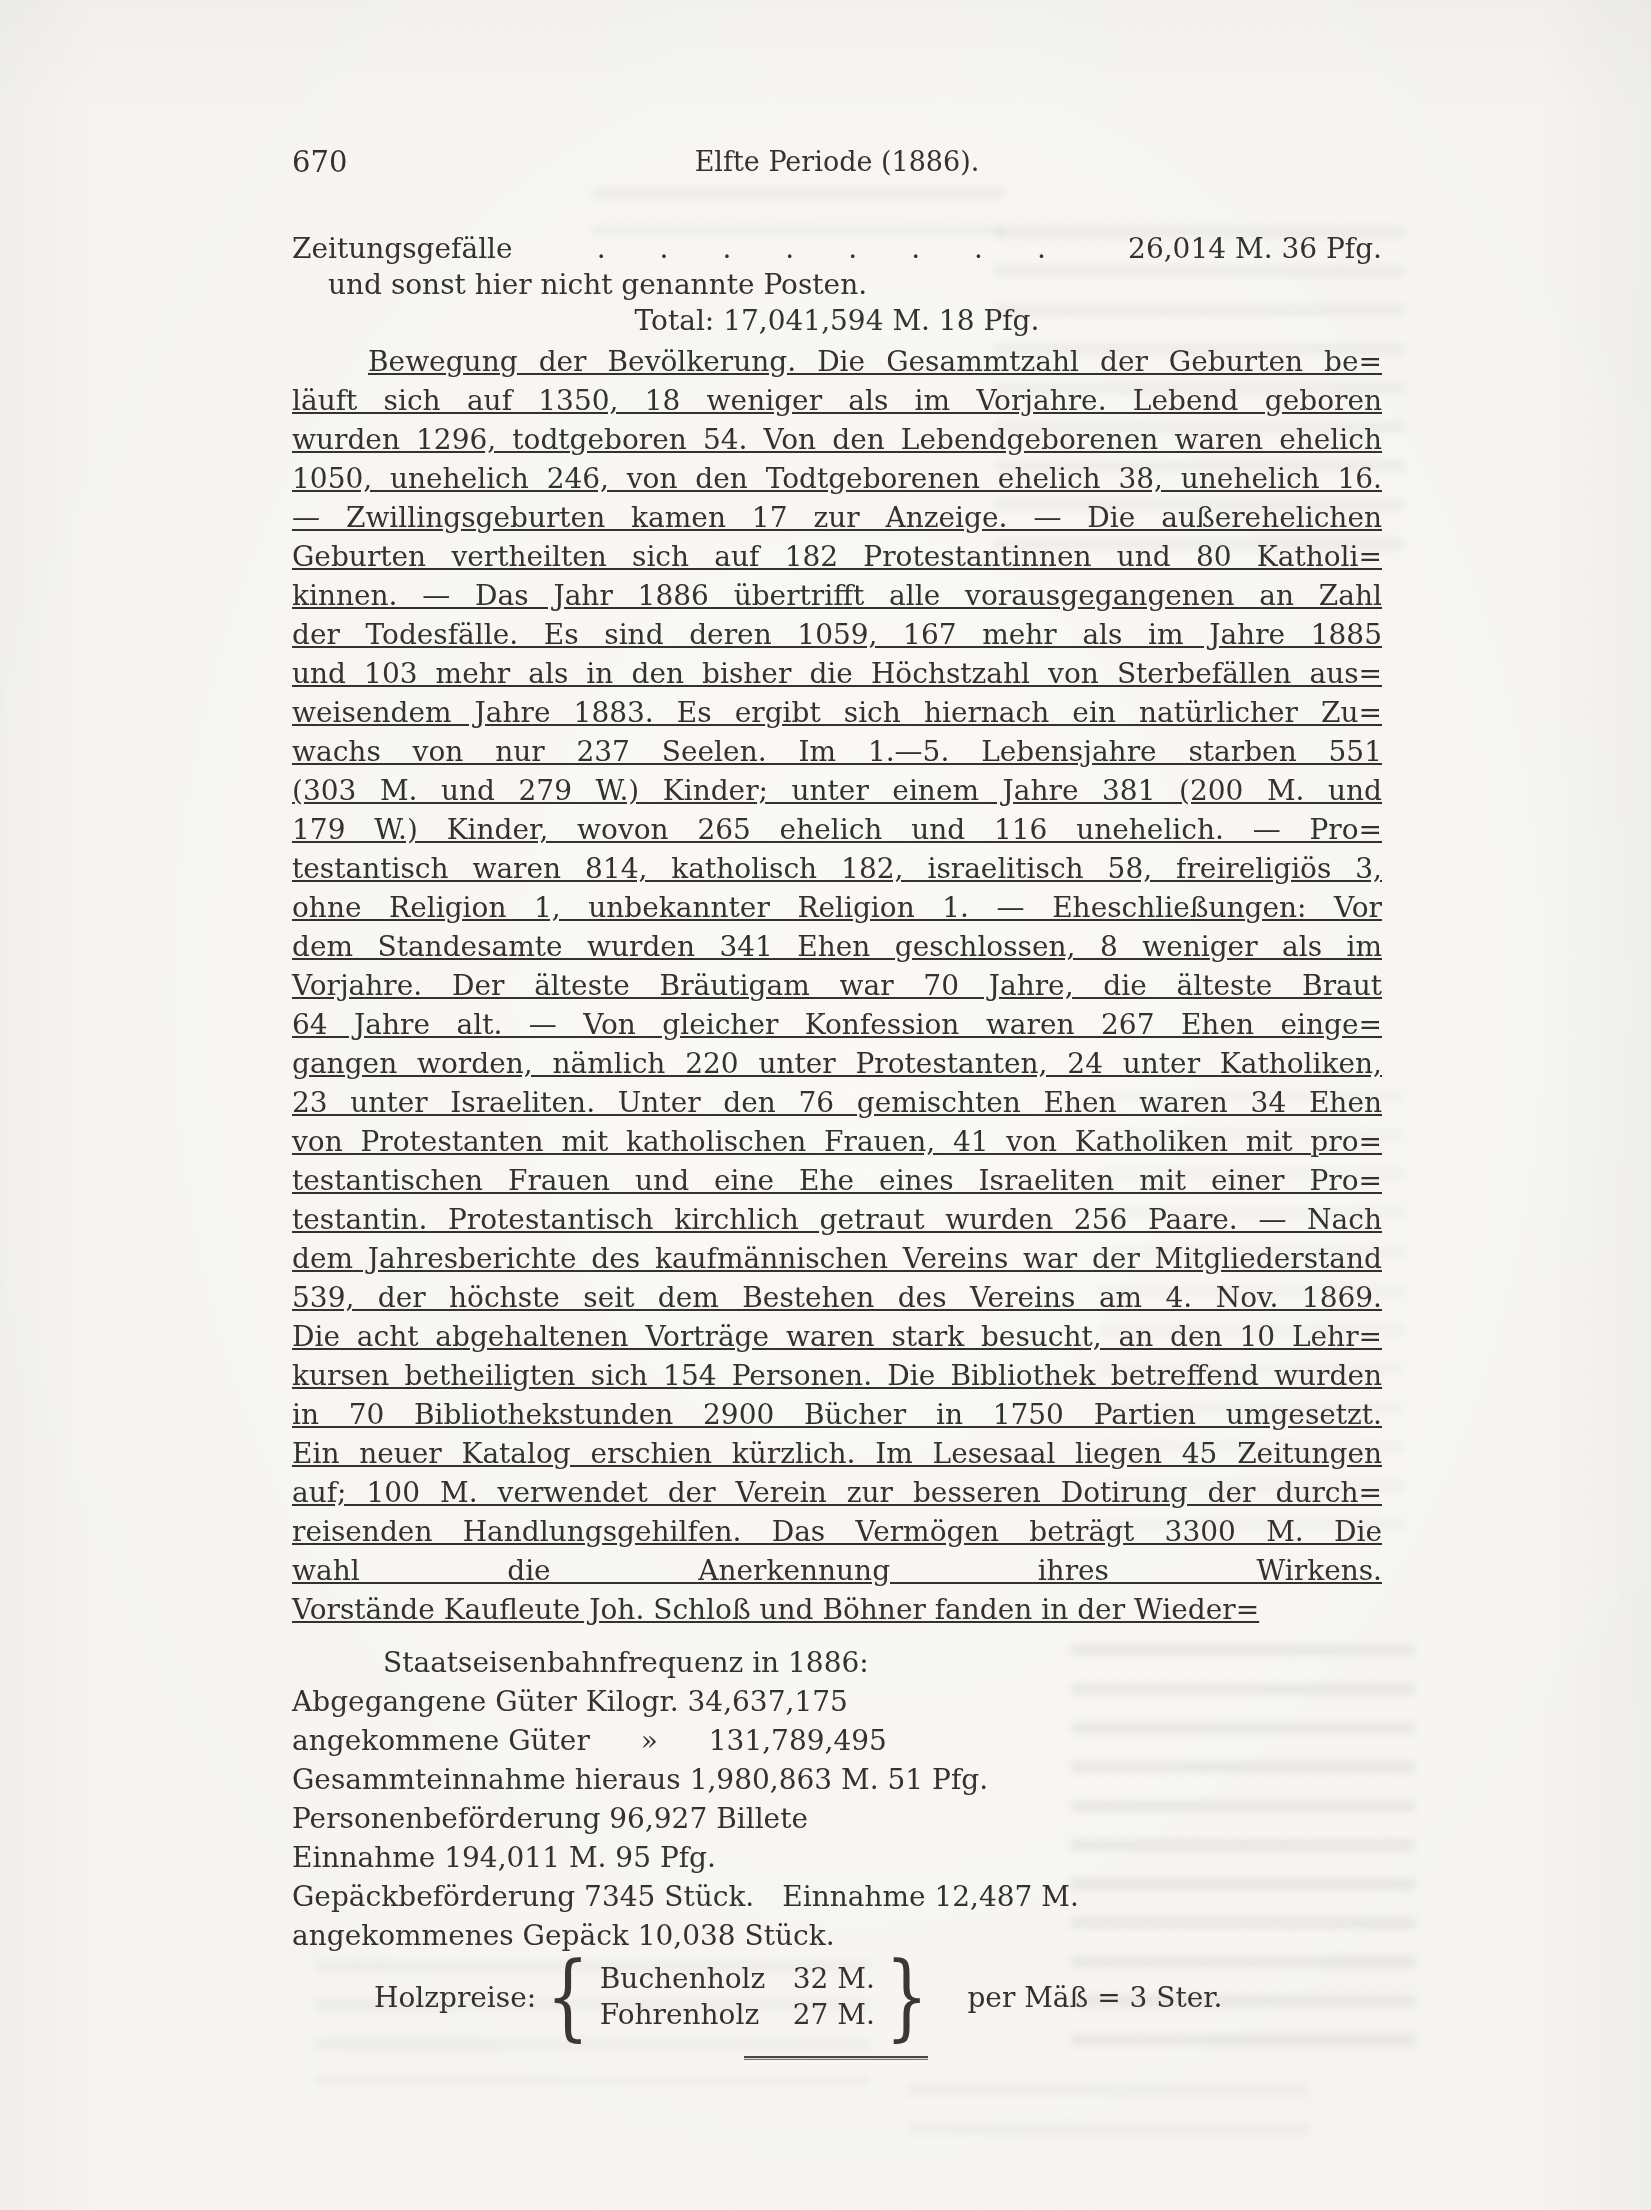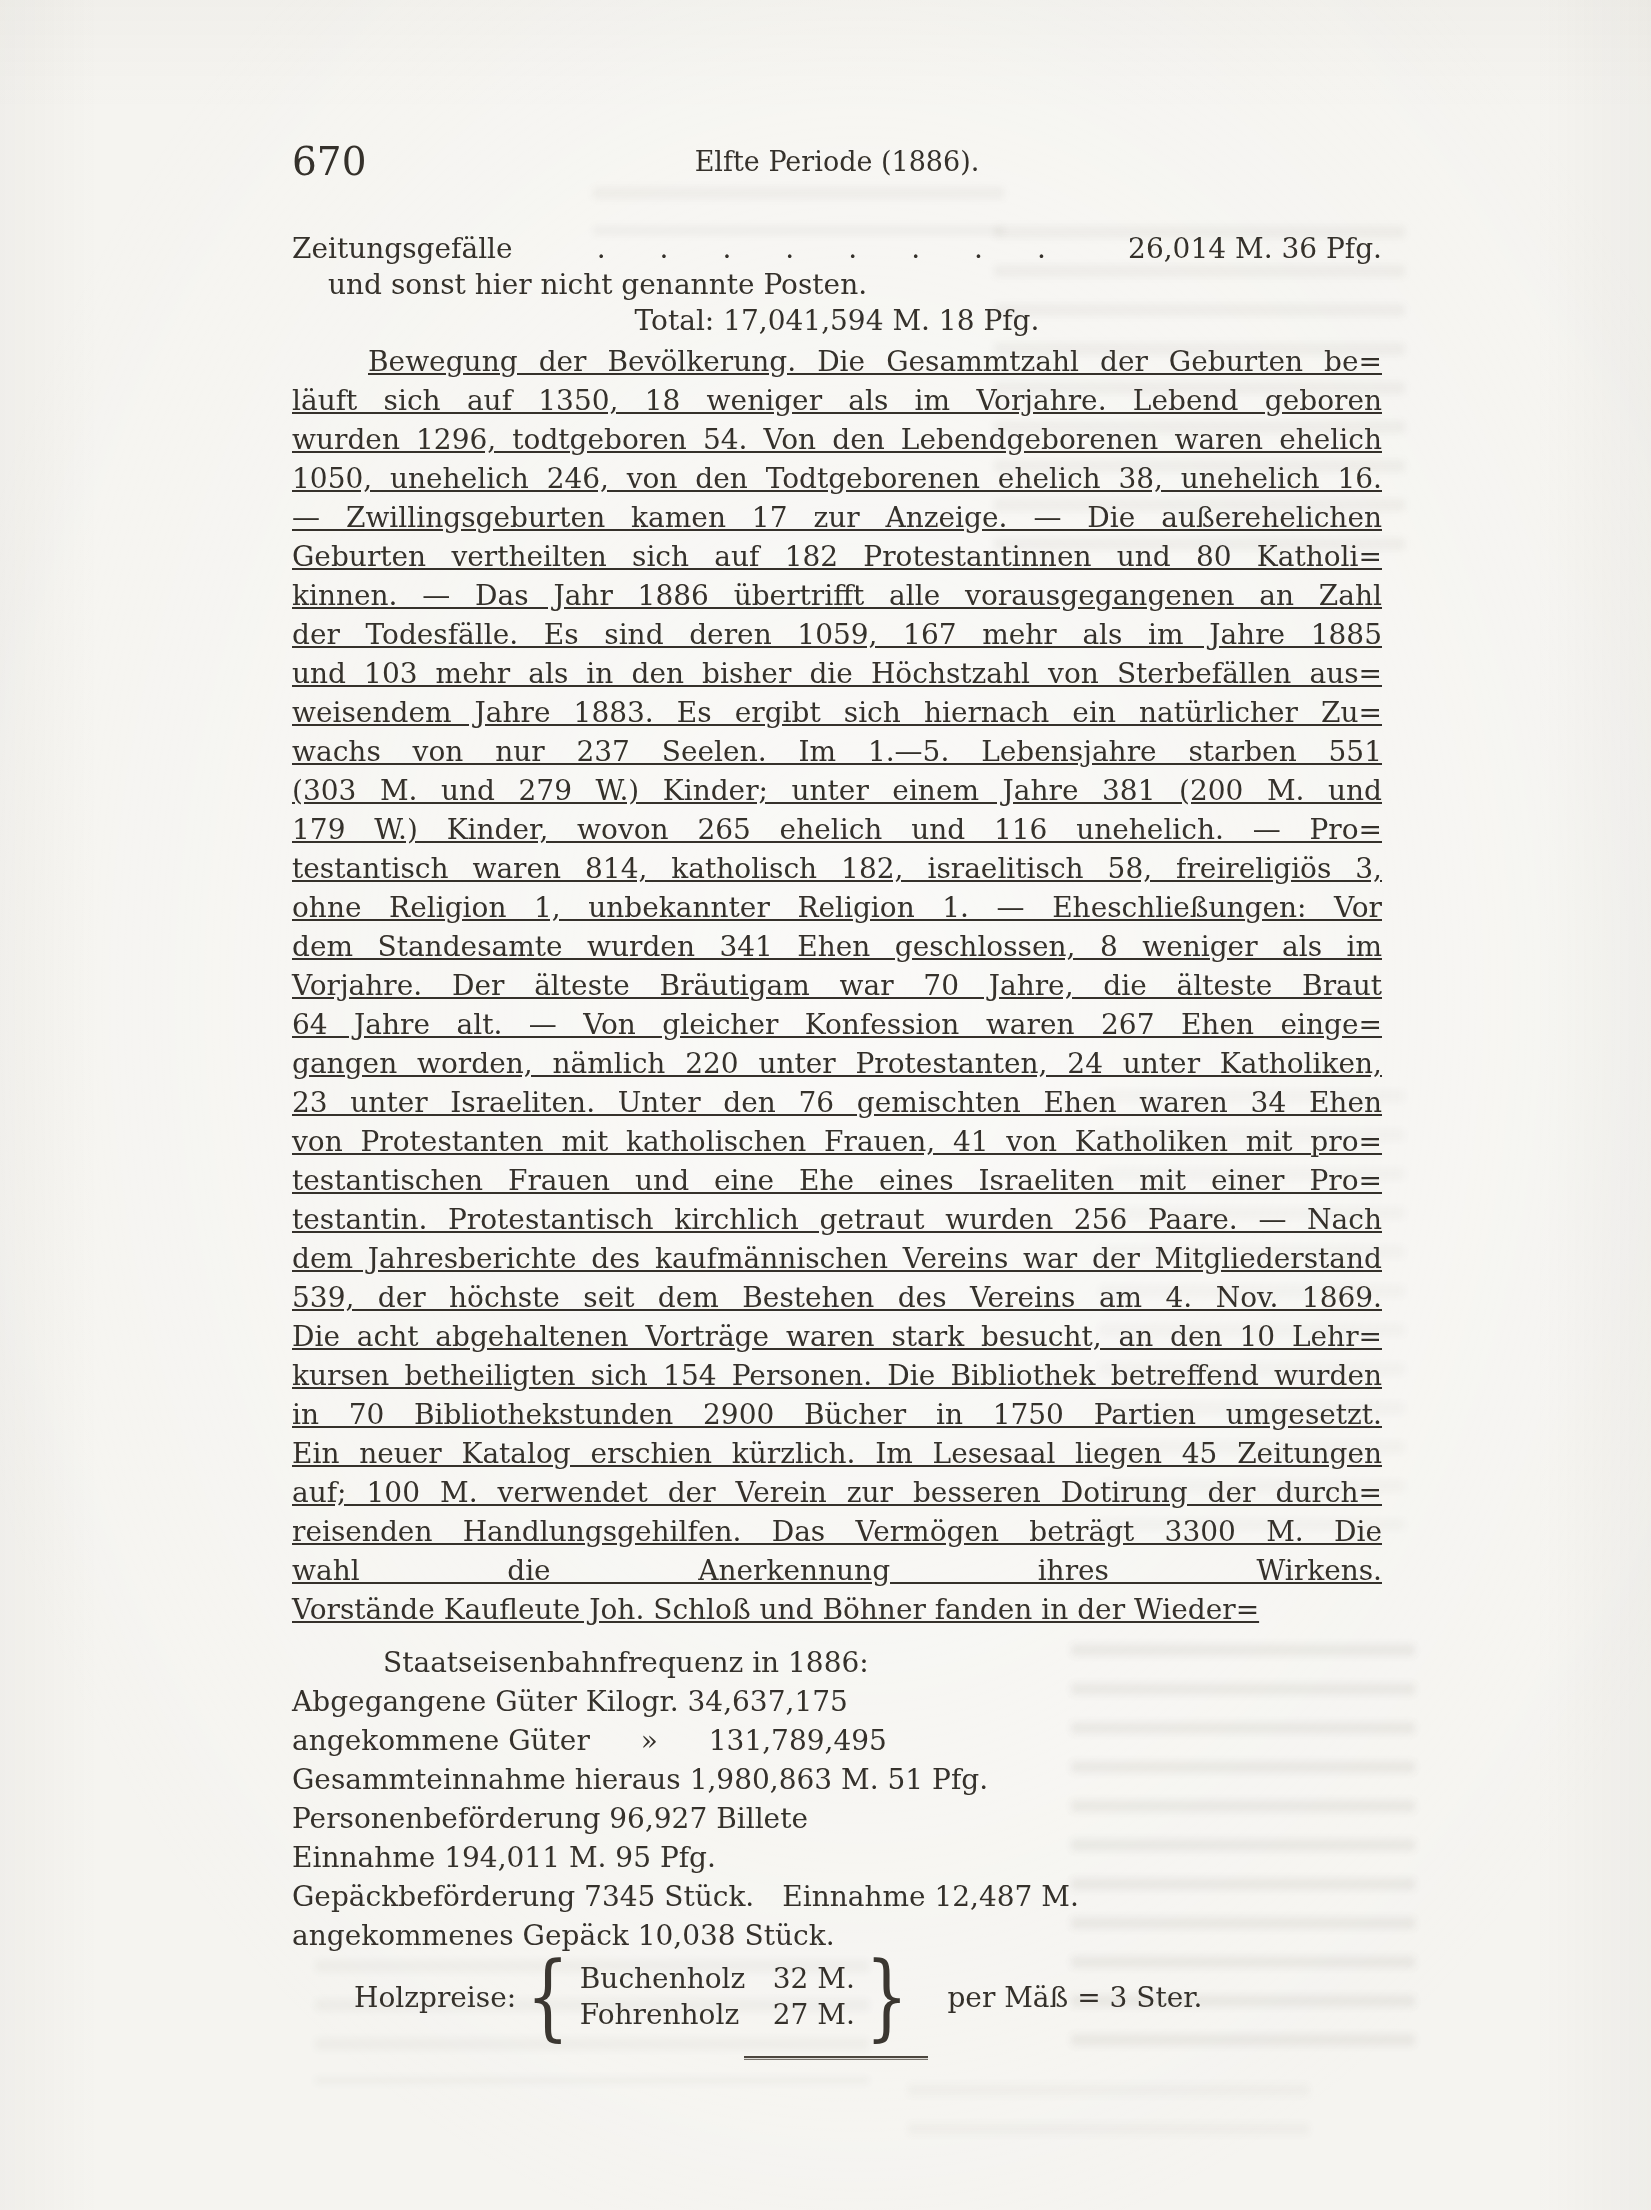--- a/index.html
+++ b/index.html
@@ -27,40 +27,40 @@
   .g2{left:593px;top:187px;width:411px;height:48px;opacity:.5;}
   .g3{left:1099px;top:1090px;width:306px;height:440px;opacity:.30;}
   .g4{left:1071px;top:1644px;width:344px;height:421px;opacity:.75;}
   .g5{left:315px;top:1960px;width:554px;height:124px;opacity:.45;}
   .g6{left:908px;top:2084px;width:401px;height:57px;opacity:.4;}
   
   header{
     position:absolute;left:292px;width:1090px;top:141px;height:42px;
     font-size:27px;line-height:42px;text-align:center;
   }
-  .page-num{position:absolute;left:0;top:0;font-size:39px;}
+  .page-num{position:absolute;left:0;top:0;font-size:29px;}
   
   .content{position:absolute;left:292px;top:0;width:1090px;font-size:28px;line-height:39px;}
   .line{white-space:pre-wrap;}
   .revenue{position:absolute;top:231px;left:0;width:1090px;line-height:36px;}
   .dotline{display:flex;align-items:baseline;gap:40px;}
   .dotline .lbl{flex:none;}
   .dots{flex:1;overflow:hidden;white-space:nowrap;letter-spacing:54px;padding-left:44px;}
   .dotline .val{flex:none;}
   .cont{padding-left:36px;}
   .total{text-align:center;}
   .para{position:absolute;top:342px;left:0;width:1090px;text-decoration:underline;}
   .para .line{text-align:justify;text-align-last:justify;}
   .para .line:first-child{text-indent:76px;}
   .para .line:last-child{text-align-last:left;}
   .railway{position:absolute;top:1643px;left:0;width:1090px;}
   .rail-heading{padding-left:91px;}
   
   .wood{position:absolute;top:1956px;left:0;width:1090px;display:flex;align-items:center;}
-  .wood-label{margin-left:62px;flex:none;}
+  .wood-label{margin-left:82px;flex:none;}
   .brace{
     flex:none;font-size:94px;line-height:82px;font-weight:400;
     transform:scaleX(.72);color:#3b3731;margin:0 1.9px;
   }
   .wood-items{flex:none;display:flex;flex-direction:column;line-height:36px;}
   .wood-item{display:flex;justify-content:space-between;width:275px;}
   .equiv{margin-left:29px;flex:none;}
   
   .divider{
     position:absolute;top:2056px;left:452px;width:184px;height:4.8px;

